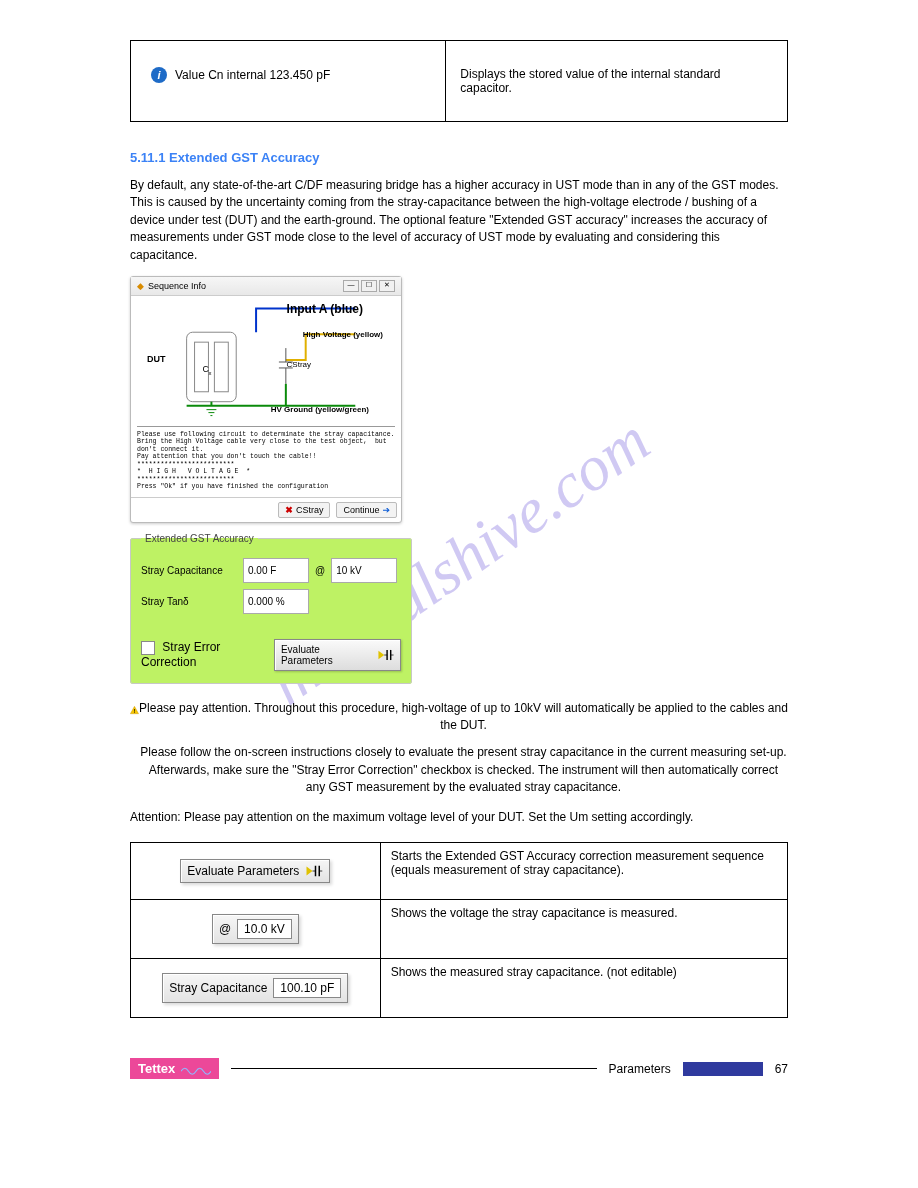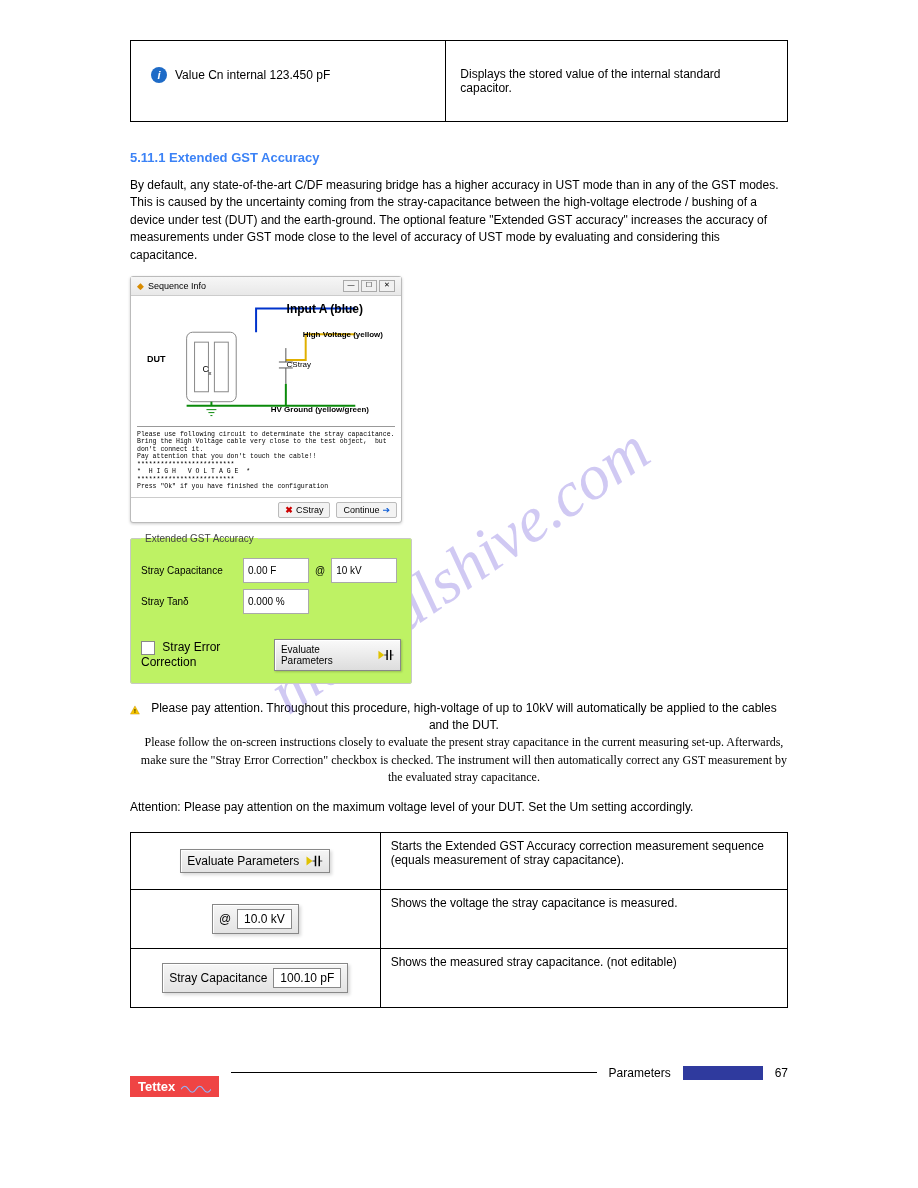--- a/index.html
+++ b/index.html
@@ -167,29 +167,28 @@
   .field-box {
     padding:2px 6px; border:1px solid #888; background:#fff; font-size:12px;
   }
   .footer {
     margin-top: 40px;
     display:flex;
     align-items: center;
     gap: 12px;
   }
   .tettex {
-    background:#ef4444;
+    background:#ec4899;
     color:#fff;
     font-weight:bold;
     font-size:13px;
     padding:3px 8px;
     display:inline-flex;
     align-items:center;
     gap:6px;
-    margin-top:28px;
   }
   .tettex svg { width:30px; height:12px; }
   .footer .line { flex:1; border-top:1px solid #000; }
   .footer .bar { width:80px; height:14px; background:#2f3a9e; }
   .footer .pg { font-size:12px; }
 </style>
 </head>
 <body>
 
 <div class="page">
@@ -311,21 +310,21 @@
 
   <div class="warn-block">
     <div class="warn-icon">
       <svg viewBox="0 0 24 22">
           <polygon points="12,1 23,21 1,21" fill="#f7c600" stroke="#c08a00" stroke-width="1"></polygon>
           <text x="12" y="18" text-anchor="middle" font-size="14" font-weight="bold" fill="#000">!</text>
         </svg>
     </div>
     <div>
       <div class="body-text">Please pay attention. Throughout this procedure, high-voltage of up to 10kV will automatically be applied to the cables and the DUT.</div>
-      <div class="body-text" style="font-family:Liberation Serif, serif;">Please follow the on-screen instructions closely to evaluate the present stray capacitance in the current measuring set-up. Afterwards, make sure the "Stray Error Correction" checkbox is checked. The instrument will then automatically correct any GST measurement by the evaluated stray capacitance.</div>
+      <div class="body-text" style="margin-top:10px;">Please follow the on-screen instructions closely to evaluate the present stray capacitance in the current measuring set-up. Afterwards, make sure the "Stray Error Correction" checkbox is checked. The instrument will then automatically correct any GST measurement by the evaluated stray capacitance.</div>
     </div>
   </div>
 
   <p class="body-text" style="margin-top:12px; margin-bottom:16px;">Attention: Please pay attention on the maximum voltage level of your DUT. Set the Um setting accordingly.</p>
 
   <table class="bordered">
     <tbody>
         <tr>
       <td style="width:38%; text-align:center; padding:16px;">
         <div class="ui-box" style="min-width:120px; text-align:left;">

